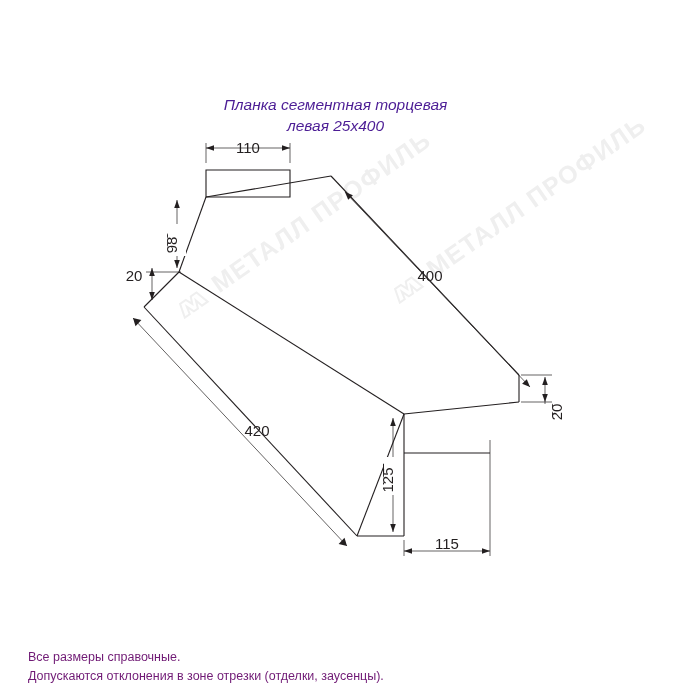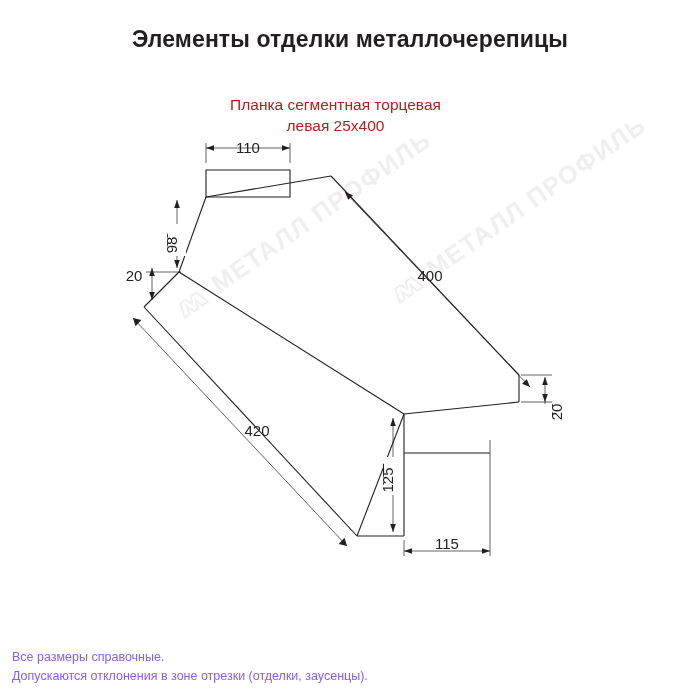--- a/index.html
+++ b/index.html
@@ -32,36 +32,37 @@
     color: #231f20;
   }
   .subtitle {
     position: absolute;
     top: 94px;
     left: 0;
     width: 671px;
     text-align: center;
     font-size: 15.5px;
     line-height: 21px;
-    color: #b91c1c;
+    color: #4c1d95;
+    font-style: italic;
   }
   .drawing {
     position: absolute;
     top: 0;
     left: 0;
     width: 700px;
     height: 700px;
   }
   .footnote {
     position: absolute;
-    left: 12px;
+    left: 28px;
     bottom: 14px;
     font-size: 12.5px;
     line-height: 19px;
-    color: #8b5cf6;
+    color: #701a75;
   }
   .footnote div { white-space: nowrap; }
   .wm {
     position: absolute;
     color: #efefef;
     font-size: 25px;
     font-weight: bold;
     letter-spacing: 1.5px;
     white-space: nowrap;
     transform-origin: left top;
@@ -78,21 +79,20 @@
     font-family: "Liberation Sans", sans-serif;
     font-size: 15px;
     fill: #231f20;
   }
 </style>
 </head>
 <body>
 
 <div class="page">
 
-  <div class="title">Элементы отделки металлочерепицы</div>
 
   <div class="subtitle">
     <div>Планка сегментная торцевая</div>
     <div>левая 25х400</div>
   </div>
 
   <div class="wm" style="left:170px; top:300px; transform: rotate(-35deg);">
     <span class="wmlogo">
       <svg viewBox="0 0 34 22" width="34" height="22">
         <path d="M2 18 L6 4 L13 4 L16 11 L19 4 L26 4 L30 18 L23 18 L21 10 L18 18 L13 18 L10 10 L8 18 Z" fill="none" stroke="#efefef" stroke-width="2"></path>

